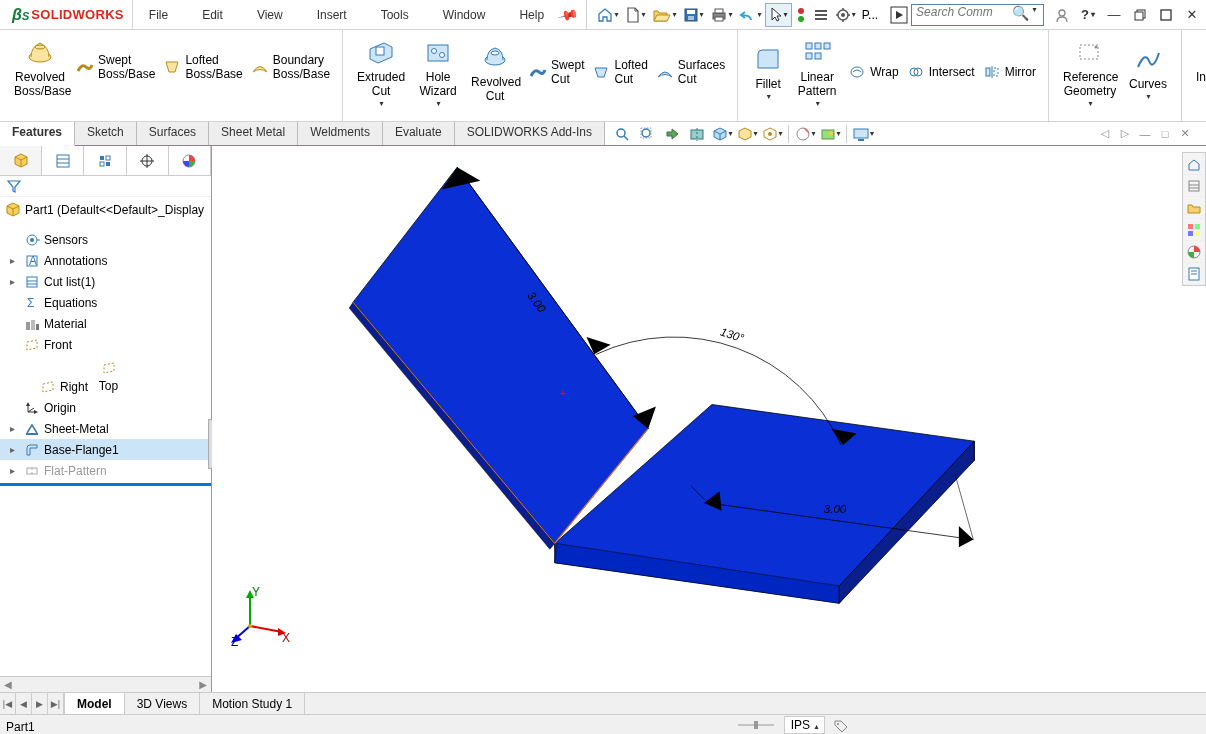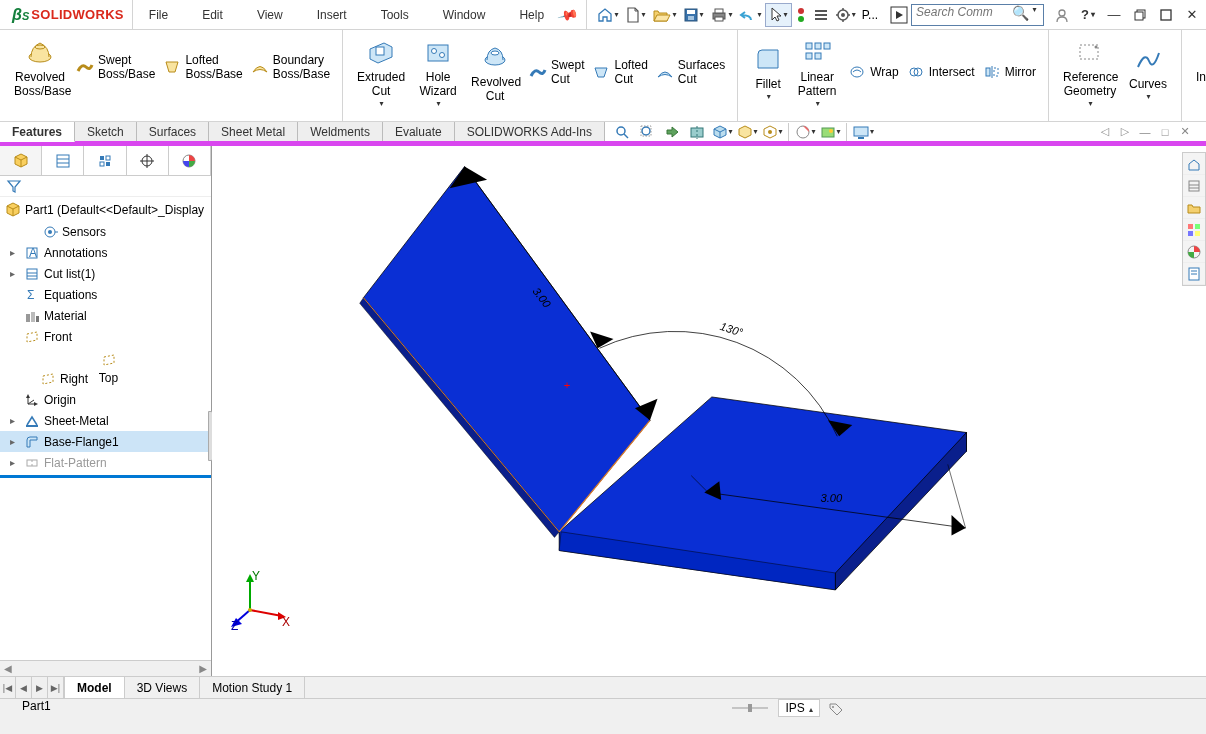--- a/index.html
+++ b/index.html
@@ -22,21 +22,21 @@
 
 .ribbon{height:92px;background:#fff;display:flex;border-bottom:1px solid #d4d4d4}
 .rib-sec{display:flex;flex-direction:column;padding:4px 8px;border-right:1px solid #d4d4d4;position:relative}
 .rib-big{display:flex;flex-direction:column;align-items:center;padding:2px 6px;cursor:pointer;text-align:center;line-height:1.2}
 .rib-ico{width:32px;height:32px;margin-bottom:2px;display:flex;align-items:center;justify-content:center}
 .rib-row{display:flex;align-items:center}
 .rib-small{display:flex;align-items:center;padding:2px 4px;cursor:pointer;height:26px;gap:4px}
 .rib-sico{width:18px;height:18px;display:flex;align-items:center;justify-content:center}
 .rib-col{display:flex;justify-content:flex-start}
 
-.tabbar{height:24px;background:#eab308;display:flex;border-bottom:5px solid #d946ef}
+.tabbar{height:24px;background:#eab308;display:flex;border-bottom:1px solid #d946ef}
 .tab{padding:3px 12px;border-right:1px solid #bbb;cursor:pointer;color:#333;background:#eee}
 .tab.active{background:#fff;font-weight:bold;border-bottom:1px solid #fff;margin-bottom:-1px}
 .view-tb{flex:1;display:flex;align-items:center;padding:0 6px;gap:3px;background:#fff}
 .vtb-btn{width:22px;height:20px;display:flex;align-items:center;justify-content:center;cursor:pointer}
 .vtb-sep{width:1px;height:18px;background:#ccc;margin:0 2px}
 .doc-ctrls{display:flex;gap:2px;margin-left:auto;padding-right:6px}
 .doc-btn{width:18px;height:16px;display:flex;align-items:center;justify-content:center;cursor:pointer;color:#888;font-size:11px}
 
 .workspace{flex:1;display:flex;overflow:hidden}
 .sidebar{width:212px;border-right:1px solid #999;background:#fff;display:flex;flex-direction:column;position:relative}
@@ -59,21 +59,21 @@
 .triad{position:absolute;bottom:46px;left:18px}
 .right-toolbar{position:absolute;right:0;top:6px;width:24px;background:#f4f4f4;border:1px solid #ccc;display:flex;flex-direction:column}
 .rt-btn{width:22px;height:22px;display:flex;align-items:center;justify-content:center;cursor:pointer;border-bottom:1px solid #eee}
 
 .bottom-tabs{height:22px;background:#f0f0f0;border-top:1px solid #ccc;display:flex;align-items:center}
 .bt-nav{display:flex;height:100%;border-right:1px solid #ccc}
 .bt-nav-btn{width:16px;display:flex;align-items:center;justify-content:center;border-right:1px solid #ccc;font-size:9px;color:#666;cursor:pointer}
 .bt-tab{padding:2px 12px;border-right:1px solid #ccc;cursor:pointer;height:100%;display:flex;align-items:center}
 .bt-tab.active{background:#fff;font-weight:bold}
 
-.status{height:36px;background:#f0f0f0;border-top:1px solid #ccc;display:flex;align-items:flex-start;padding:0 22px;font-size:11px}
+.status{height:20px;background:#f0f0f0;border-top:1px solid #ccc;display:flex;align-items:flex-end;padding:0 6px;font-size:11px}
 .status > *{margin-right:auto}
 .st-right{display:flex;align-items:center;gap:8px;margin-left:auto}
 .st-box{border:1px solid #ccc;padding:1px 6px;background:#fff}
 
 svg{display:block}
 </style>
 </head>
 <body>
 
 <div class="titlebar">
@@ -534,21 +534,21 @@
       <div class="tree-root">
         <div class="tr-ico">
             <svg width="18" height="18">
               <path d="M9 2 L15 5 L15 12 L9 15 L3 12 L3 5 Z" fill="#f9cf5f" stroke="#b88c1a"></path>
               <path d="M3 5 L9 8 L15 5 M9 8 L9 15" stroke="#b88c1a" fill="none"></path>
             </svg>
           </div>
         <span>Part1  (Default&lt;&lt;Default&gt;_Display</span>
       </div>
       <div id="tree-items">
-          <div class="tree-item" style="padding-left: 28px;">
+          <div class="tree-item" style="padding-left: 10px; margin-top: 8px;">
             <span class="tr-arrow"></span>
             <span class="tr-ico">
               <svg width="16" height="16">
                 <circle cx="8" cy="8" r="5" fill="none" stroke="#357ab7"></circle>
                 <circle cx="8" cy="8" r="2" fill="#357ab7"></circle>
                 <line x1="13" y1="8" x2="16" y2="8" stroke="#357ab7"></line>
               </svg>
             </span>
             <span class="">Sensors</span>
           </div>

